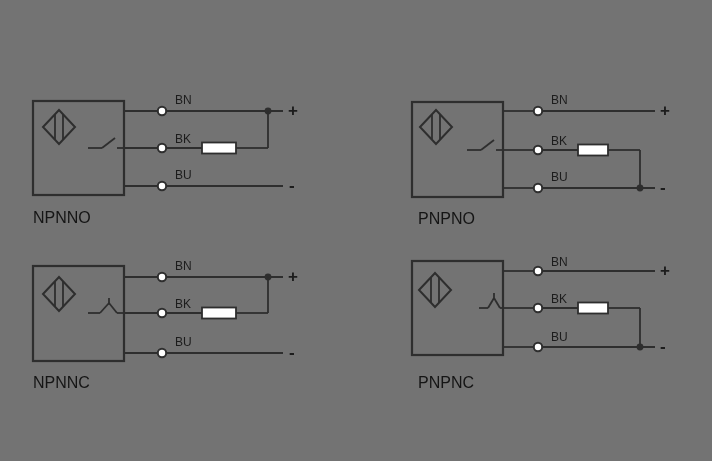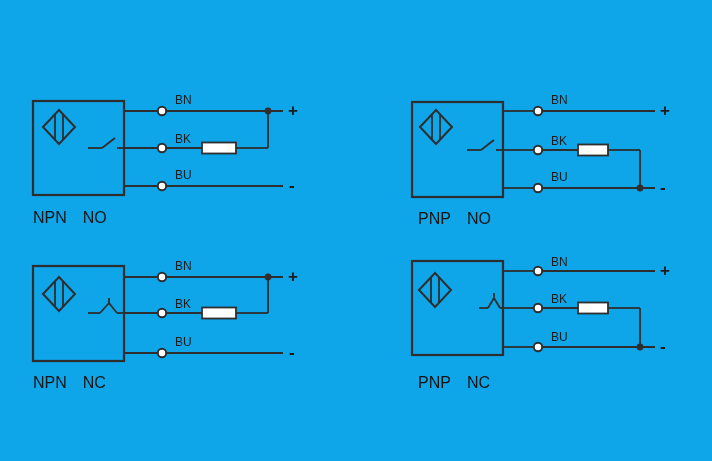--- a/index.html
+++ b/index.html
@@ -1,30 +1,30 @@
 <!DOCTYPE html>
 <html><head>
 <meta charset="utf-8">
 <style>
   html,body{margin:0;padding:0;background:#ffffff;}
   #canvas{
-    position:relative;width:712px;height:461px;background:#0ea5e9;
+    position:relative;width:712px;height:461px;background:#737373;
     font-family:"Liberation Sans","DejaVu Sans",sans-serif;overflow:hidden;
   }
   #art{position:absolute;left:0;top:0;width:712px;height:461px;}
   .wl{
     position:absolute;font-size:12px;line-height:12px;
     color:#1c1c1c;white-space:nowrap;
   }
   .pol{
     position:absolute;font-size:17px;line-height:17px;font-weight:700;
     color:#1c1c1c;transform:translateY(-52%);white-space:nowrap;
   }
   .caption{
-    position:absolute;display:flex;column-gap:16px;
+    position:absolute;display:flex;column-gap:0;
     font-size:16px;line-height:17px;color:#151515;white-space:nowrap;
   }
 </style>
 </head>
 <body>
 
 <div id="canvas">
 
   <svg id="art" viewBox="0 0 712 461" stroke="#2e2e2e" fill="none" stroke-width="1.8" stroke-linecap="butt">
 

